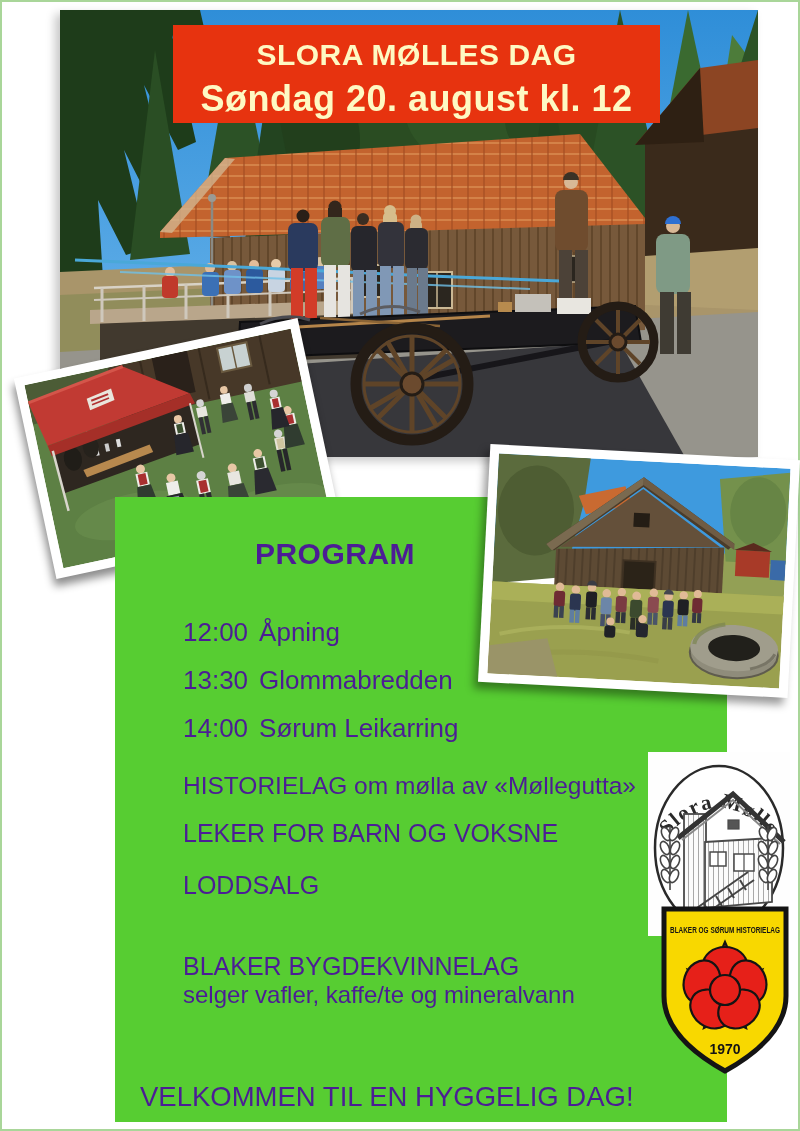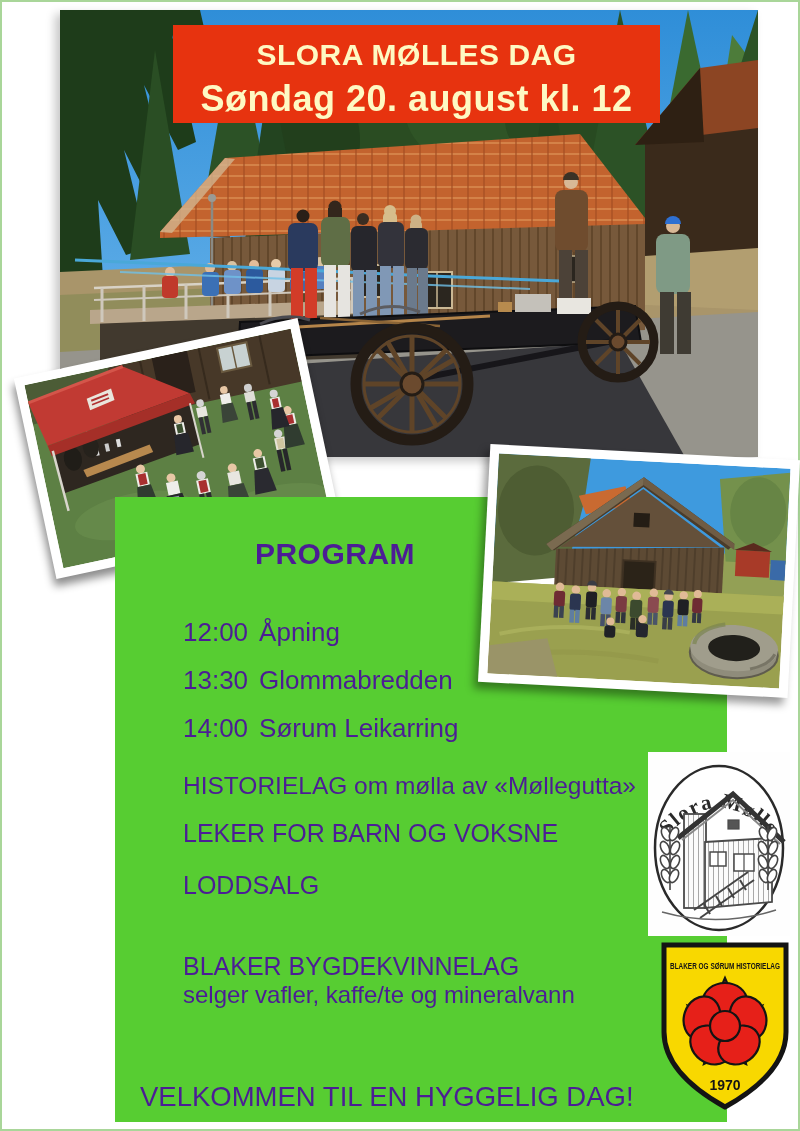--- a/index.html
+++ b/index.html
@@ -47,21 +47,21 @@
   .g-info0{ top:275px; left:68px; font-size:24.5px; }
   .g-info1{ top:322px; left:68px; font-size:25px; }
   .g-lodd-t{ top:374px; left:68px; font-size:25px; }
   .g-lodd-s{ top:404px; left:68px; font-size:24px; }
   .g-byg-t{ top:455px; left:68px; font-size:25px; }
   .g-byg-s{ top:484px; left:68px; font-size:24px; }
   .g-welcome{ top:564px; left:25px; font-size:27.5px;margin-top:20px; }
   
   .logo-slora{ position:absolute; left:648px; top:752px; width:142px; height:184px;
                background:#fefefe; z-index:5; }
-  .logo-hist{ position:absolute; left:658px; top:940px; width:134px; height:172px;
+  .logo-hist{ position:absolute; left:658px; top:904px; width:134px; height:172px;
               z-index:5; }
 </style>
 </head>
 <body>
 
 <div class="page">
 
   <div class="photo-main">
     <svg width="698" height="447" viewBox="0 0 698 447">
       <defs>

